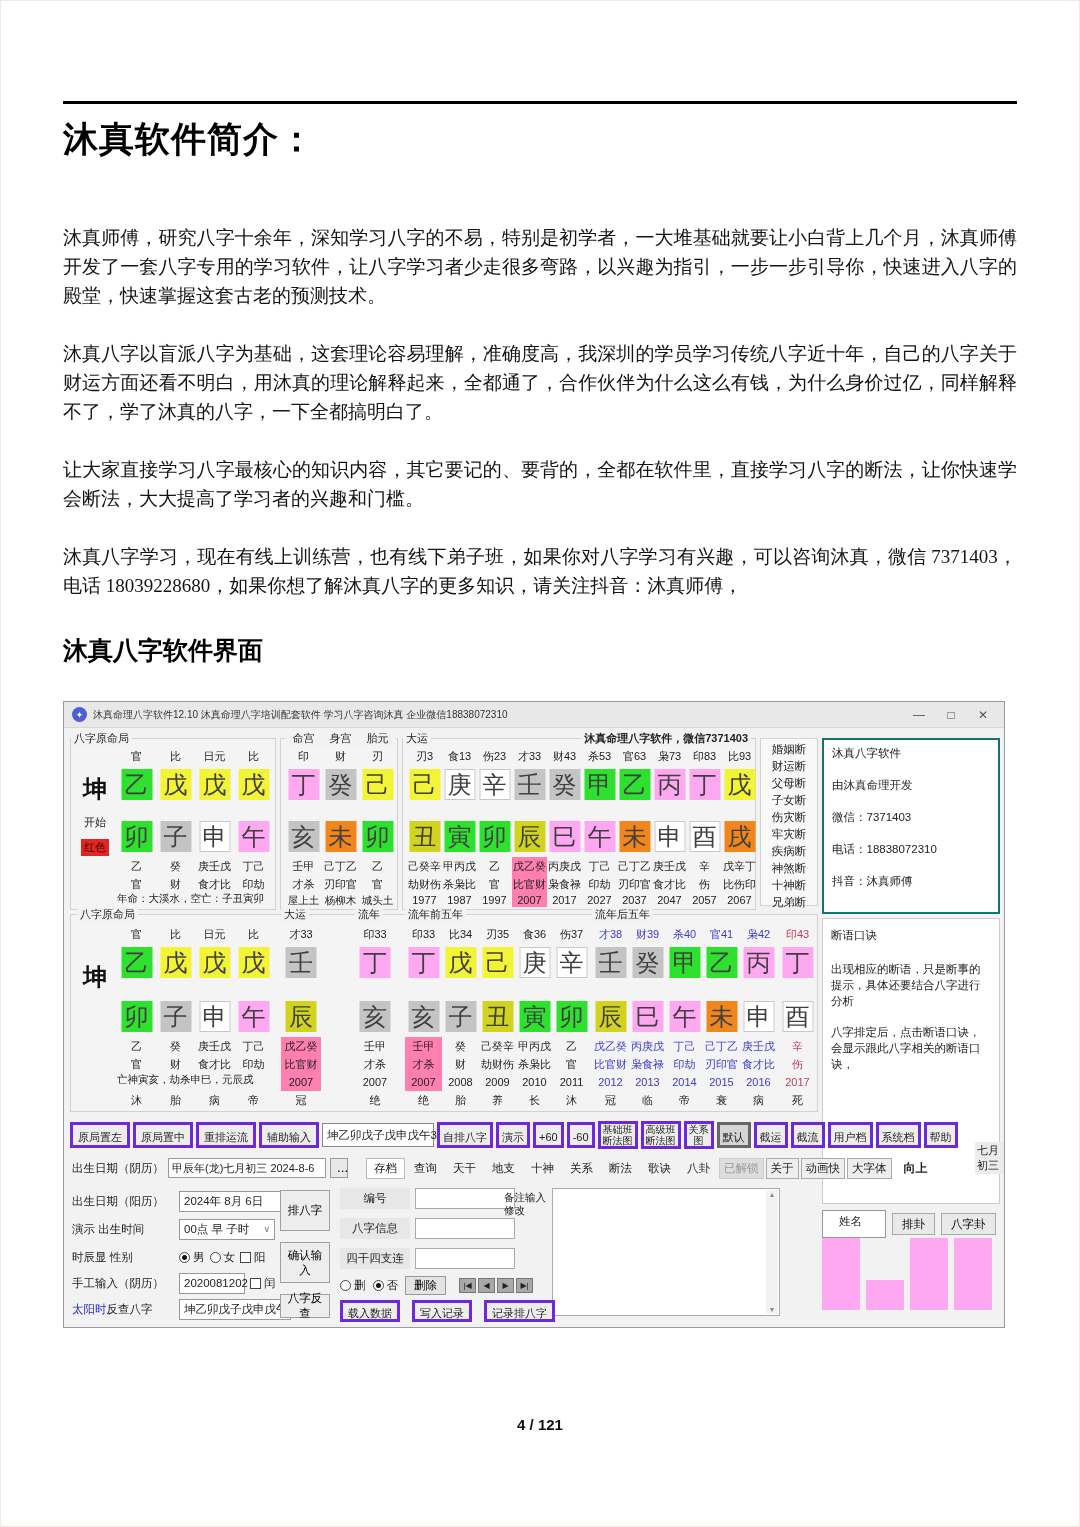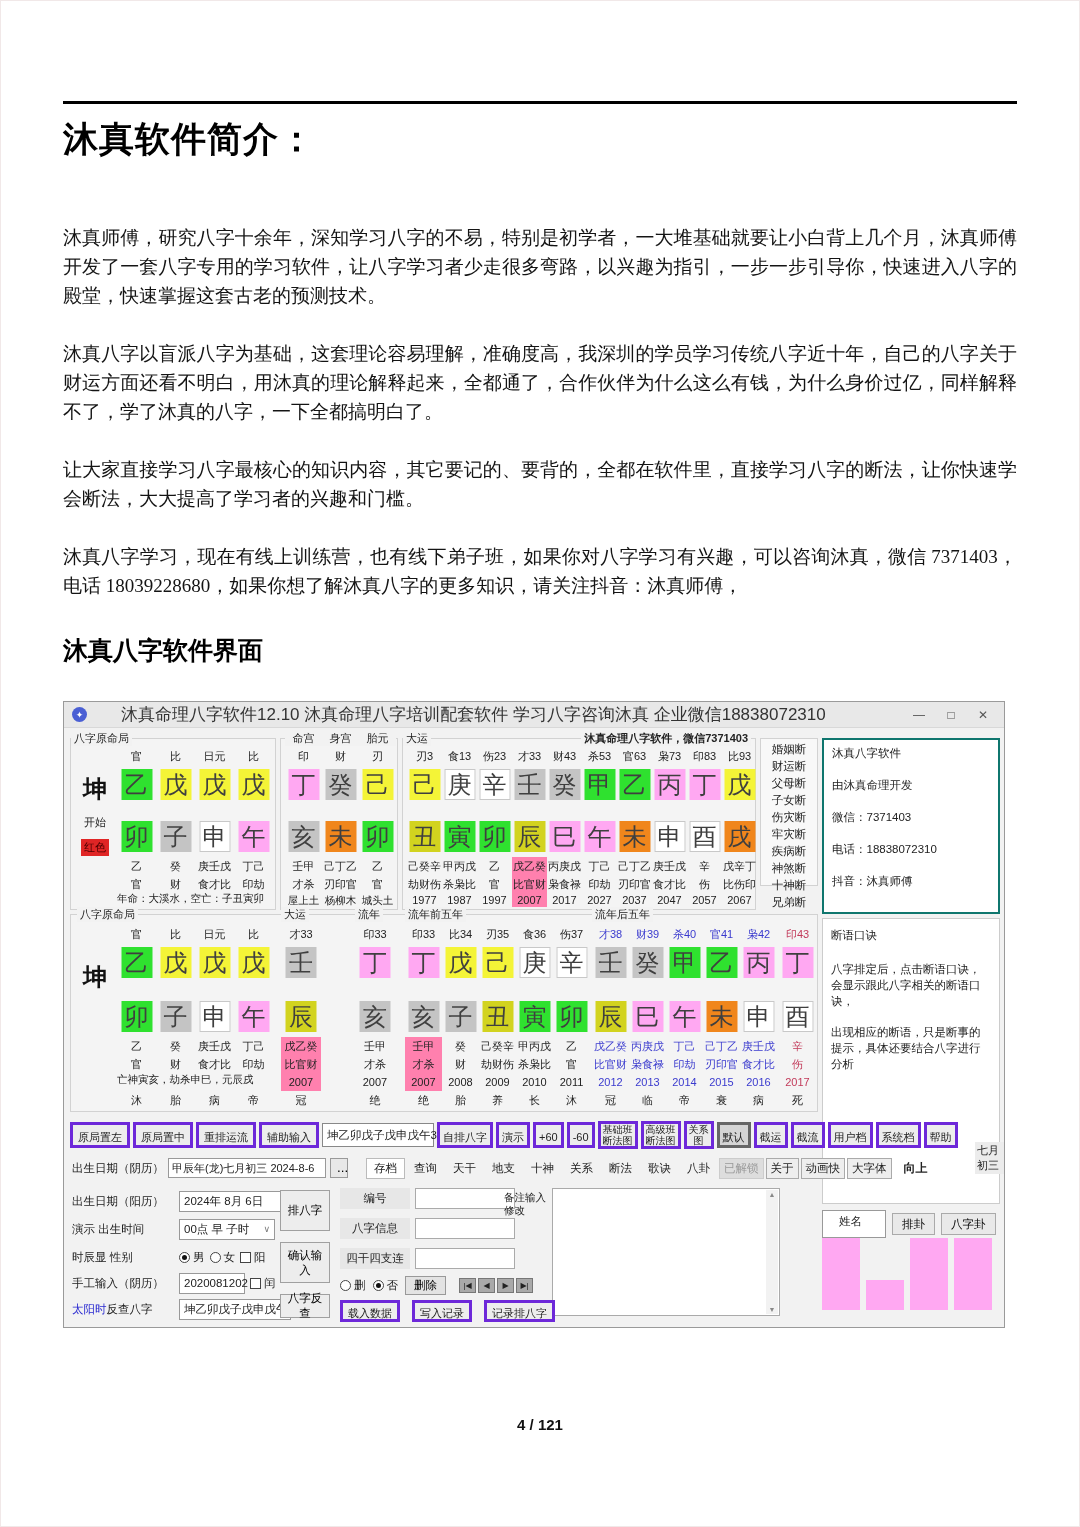--- a/index.html
+++ b/index.html
@@ -11,30 +11,30 @@
   .docp{font-size:19px;line-height:29px;margin:0 0 29px;color:#141414;text-align:justify;}
   h2.sub{font-size:25px;font-weight:bold;margin:34px 0 34px;color:#000;}
 
   
   .win{position:relative;width:940px;height:625px;background:#f2f2f2;border:1px solid #9a9a9a;
        font-family:"Liberation Sans","DejaVu Sans",sans-serif;font-size:11px;color:#222;}
   .titlebar{position:absolute;top:0;left:0;right:0;height:26px;background:#e8e8e8;border-bottom:1px solid #d8d8d8;
             display:flex;align-items:center;gap:6px;padding:0 8px;box-sizing:border-box;}
   .appicon{width:15px;height:15px;border-radius:50%;background:#4a5fd4;color:#fff;font-size:9px;
            display:flex;align-items:center;justify-content:center;flex:0 0 auto;}
-  .titletext{flex:1;font-size:17px;color:#333;white-space:nowrap;overflow:hidden;margin-left:28px;}
+  .titletext{flex:1;font-size:10px;color:#333;white-space:nowrap;overflow:hidden;}
   .winctl{width:26px;text-align:center;color:#555;font-size:12px;}
 
   .gbox{position:absolute;border:1px solid #d2d2d2;background:#f4f4f4;box-sizing:border-box;}
   .glabel{position:absolute;top:-8px;background:#f2f2f2;padding:0 3px;font-size:11px;color:#222;white-space:nowrap;}
 
   .pillars1{left:6px;top:36px;width:206px;height:172px;}
   .palace1{left:216px;top:36px;width:118px;height:172px;}
   .dayun1{left:338px;top:36px;width:354px;height:172px;}
-  .duanbox{position:absolute;left:696px;top:36px;width:58px;height:148px;background:#f8f8f8;border:1px solid #d2d2d2;
+  .duanbox{position:absolute;left:696px;top:36px;width:58px;height:168px;background:#f8f8f8;border:1px solid #d2d2d2;
            box-sizing:border-box;padding-top:2px;}
   .duanbox .ditem{font-size:11.5px;line-height:17px;text-align:center;color:#222;}
 
   .gendercol{position:absolute;left:2px;top:0;width:44px;height:100%;}
   .gender{position:absolute;top:34px;width:100%;text-align:center;font-size:24px;font-weight:bold;color:#111;
           font-family:"Liberation Serif","DejaVu Serif",serif;}
   .startlbl{position:absolute;top:76px;width:100%;text-align:center;font-size:11px;}
   .redbadge{position:absolute;top:100px;left:8px;width:28px;height:17px;background:#e02525;color:#4d0000;
             font-size:11px;text-align:center;line-height:17px;}
   .colrow{position:absolute;top:0;height:100%;display:flex;}
@@ -391,21 +391,21 @@
       <p>沐真八字软件</p>
           <p>由沐真命理开发</p>
           <p>微信：7371403</p>
           <p>电话：18838072310</p>
           <p>抖音：沐真师傅</p>
         </div>
       <div class="oraclebox">
         <p class="otitle">断语口诀</p>
         <span>
           
-        <p>八字排定后，点击断语口诀，会显示跟此八字相关的断语口诀，</p><p>出现相应的断语，只是断事的提示，具体还要结合八字进行分析</p></span>
+        <p>出现相应的断语，只是断事的提示，具体还要结合八字进行分析</p><p>八字排定后，点击断语口诀，会显示跟此八字相关的断语口诀，</p></span>
       </div>
 
       <div class="gbox sec2">
         <span class="glabel" style="left:6px;">八字原命局</span>
         <span class="glabel" style="left:210px;">大运</span>
         <span class="glabel" style="left:284px;">流年</span>
         <span class="glabel" style="left:334px;">流年前五年</span>
         <span class="glabel" style="left:521px;">流年后五年</span>
 
         <div class="g2gender">

